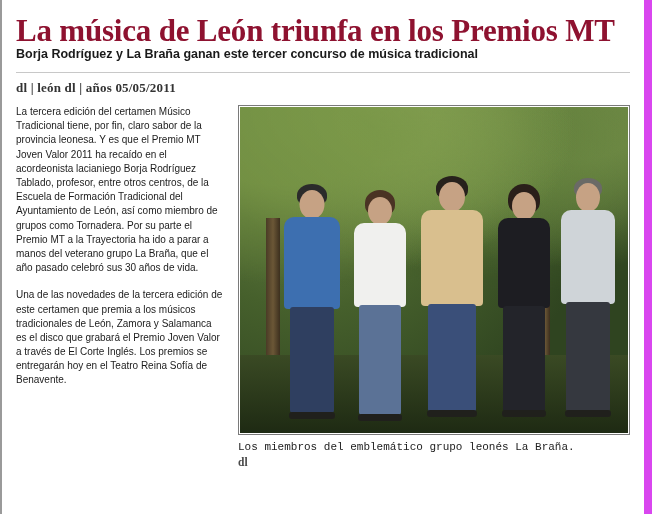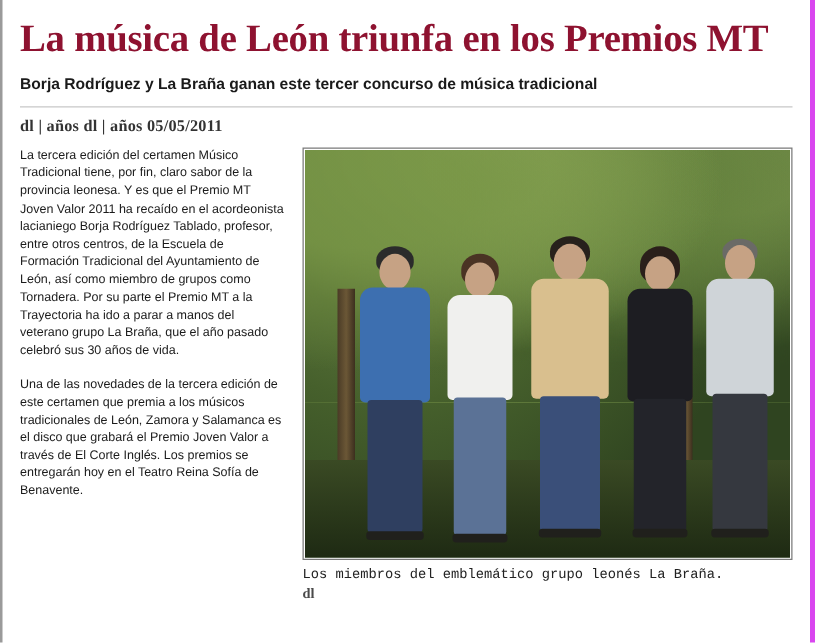--- a/index.html
+++ b/index.html
@@ -12,21 +12,21 @@
     width: 652px;
     height: 514px;
     overflow: hidden;
     position: relative;
   }
   .page {
     width: 652px;
     height: 514px;
     box-sizing: border-box;
     border-left: 2px solid #9a9a9a;
-    border-right: 4px solid #d946ef;
+    border-right: 8px solid #d946ef;
     background: #ffffff;
     position: relative;
     overflow: hidden;
   }
   .inner {
     padding: 10px 14px 0 14px;
   }
   .headline {
     font-family: "Liberation Serif", serif;
     font-size: 31px;
@@ -34,21 +34,20 @@
     color: #8e1230;
     line-height: 1.08;
     margin: 4px 0 0 0;
     letter-spacing: -0.2px;
   }
   .subhead {
     font-family: "Liberation Sans", sans-serif;
     font-size: 12.5px;
     font-weight: bold;
     color: #1a1a1a;
-    margin-top: 13px;
     line-height: 1.25;
   }
   .rule {
     border: none;
     border-top: 1px solid #c8c8c8;
     margin: 9px 0 0 0;
   }
   .byline {
     font-family: "Liberation Serif", serif;
     font-size: 13px;
@@ -174,21 +173,21 @@
 
     <h1 class="headline">La música de León triunfa en los Premios MT</h1>
 
     <div class="subhead">Borja Rodríguez y La Braña ganan este tercer concurso de música tradicional</div>
 
     <hr class="rule">
 
     <div class="byline">
       <span>dl</span>
       <span class="sep">|</span>
-      <span>años dl</span>
+      <span>león dl</span>
       <span class="sep">|</span>
       <span>años</span>
       <span class="date">05/05/2011</span>
     </div>
 
     <div class="content">
 
       <div class="figure">
         <div class="photo-frame">
           <div class="photo" role="img">

